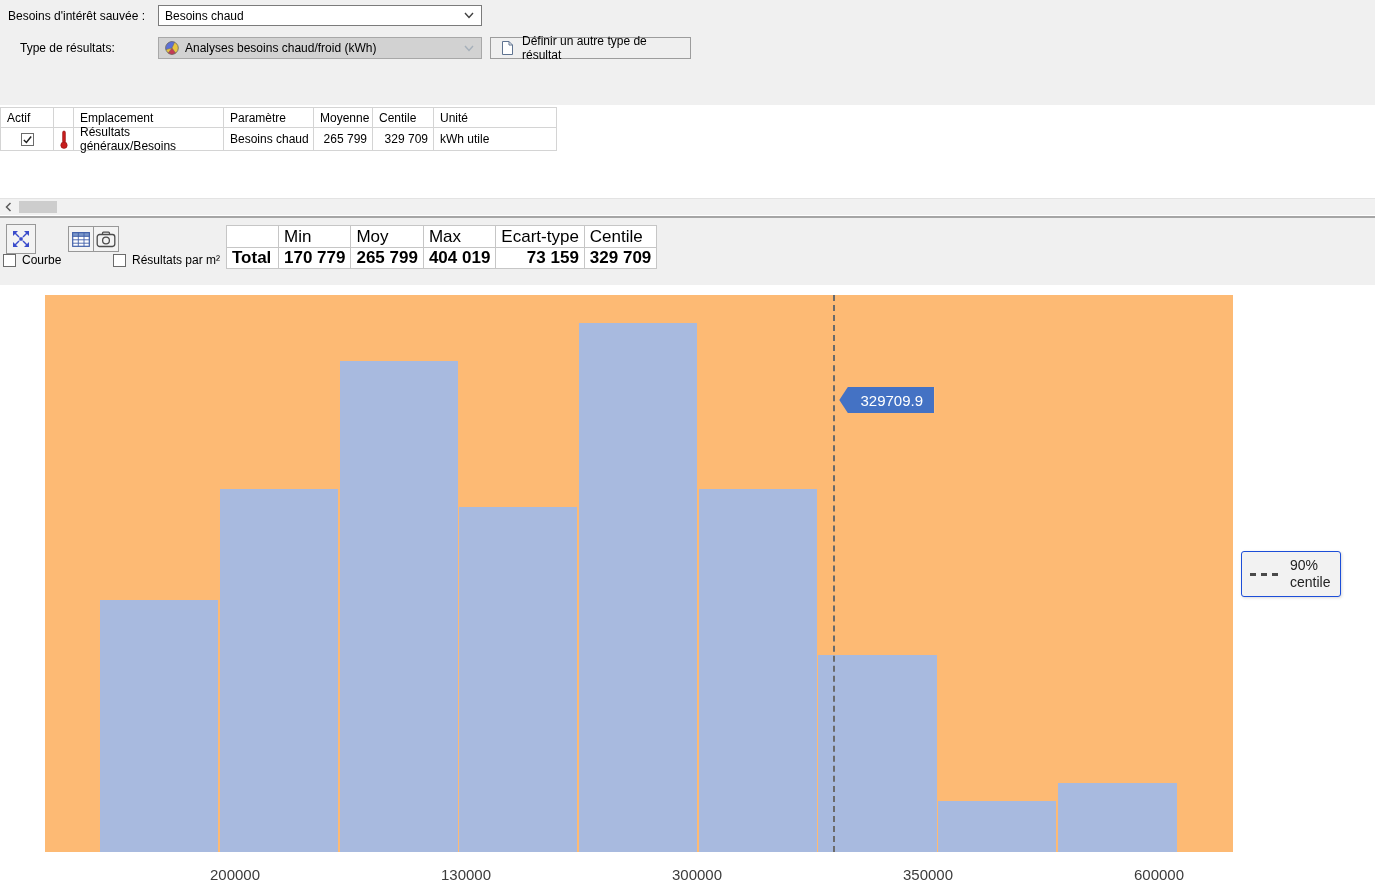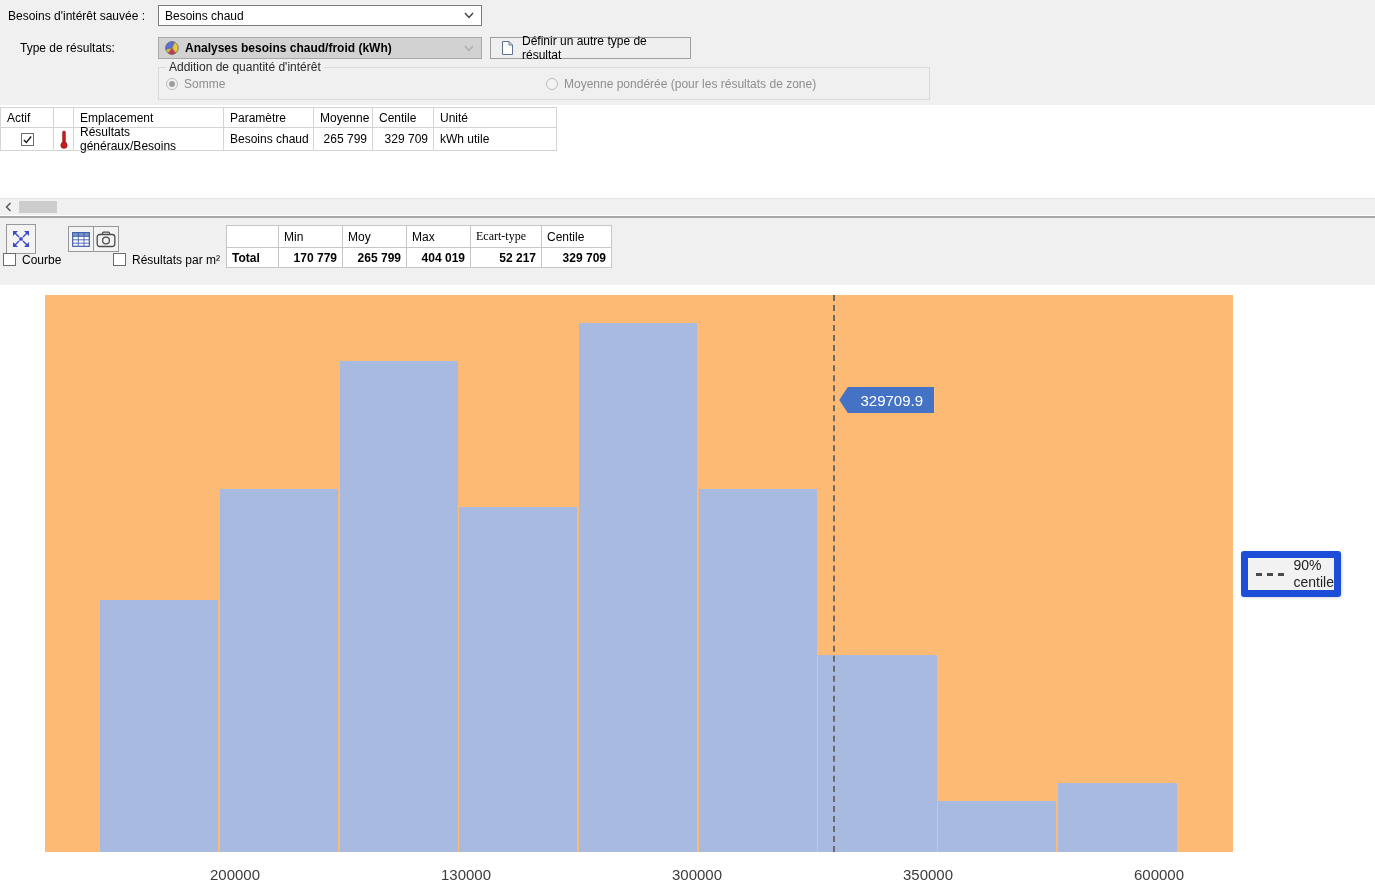--- a/index.html
+++ b/index.html
@@ -40,57 +40,57 @@
   .hscroll .thumb{position:absolute;left:19px;top:2px;width:38px;height:12px;background:#cdcdcd;}
 
   
   .splitline{position:absolute;left:0;top:216px;width:1375px;height:2px;background:#a5a5a5;}
   .dots{position:absolute;left:707px;top:219px;display:flex;gap:5px;}
   .dots i{width:3px;height:3px;background:#ababab;display:block;}
 
   
   .tools-panel{position:absolute;left:0;top:218px;width:1375px;height:67px;background:#f0f0f0;}
   .toolbtn{position:absolute;border:1px solid #989898;background:#f3f3f3;display:flex;align-items:center;justify-content:center;box-sizing:border-box;}
-  .cb{position:absolute;display:flex;align-items:flex-start;gap:6px;}
+  .cb{position:absolute;display:flex;align-items:flex-end;gap:6px;}
   .cb .clabel{white-space:nowrap;color:#000;}
   .stats{position:absolute;left:226px;top:7px;border-collapse:collapse;background:#fff;}
-  .stats td,.stats th{border:1px solid #c6c6c6;font-weight:normal;font-size:12px;padding:0 5px;white-space:nowrap;}
+  .stats td,.stats th{border:1px solid #c6c6c6;font-weight:normal;font-size:17px;padding:0 5px;white-space:nowrap;}
   .stats thead th{height:21px;text-align:left;}
   .stats tbody td{height:19px;text-align:right;font-weight:bold;}
   .stats tbody td:first-child{text-align:left;}
 
   
   .chart-panel{position:absolute;left:0;top:285px;width:1375px;height:606px;background:#fff;}
   .plot{position:absolute;left:45px;top:10px;width:1188px;height:557px;background:#e9e9f4;}
   .bar{position:absolute;bottom:0;background:#a8badf;}
   .pline{position:absolute;top:0;height:557px;width:0;border-left:2px dashed #6b6b6b;z-index:3;}
   .ptag{position:absolute;top:92px;height:26px;width:95px;background:#4472c4;color:#fff;z-index:4;display:flex;align-items:center;justify-content:center;padding-left:10px;box-sizing:border-box;font-size:15px;clip-path:polygon(0 50%,9% 0,100% 0,100% 100%,9% 100%);filter:drop-shadow(0 0 1px #fff);}
   .xtick{position:absolute;top:581px;transform:translateX(-50%);font-size:15px;color:#3c3c3c;white-space:nowrap;}
-  .legendbox{position:absolute;left:1241px;top:266px;width:100px;height:46px;background:#f2f2f2;border:7px solid #1d4ed8;border-radius:3px;box-shadow:1px 1px 3px rgba(0,0,0,0.15);display:flex;align-items:center;box-sizing:border-box;}
+  .legendbox{position:absolute;left:1241px;top:266px;width:100px;height:46px;background:#f2f2f2;border:1px solid #1d4ed8;border-radius:3px;box-shadow:1px 1px 3px rgba(0,0,0,0.15);display:flex;align-items:center;box-sizing:border-box;}
   .legdash{width:30px;height:3px;margin-left:8px;background:repeating-linear-gradient(90deg,#4a4a4a 0 6px,transparent 6px 11px);}
   .legtxt{margin-left:10px;font-size:14px;color:#222;line-height:17px;}
 </style>
 </head>
 <body>
 
 <div id="page">
 
   <div class="top-panel">
     <span class="lbl" style="left:8px;top:9px;">Besoins d'intérêt sauvée :</span>
     <div class="combo" style="left:158px;top:5px;width:324px;">
       <span class="txt">Besoins chaud</span>
       <span class="chev">
         <svg width="10" height="7" viewBox="0 0 10 7">
             <polyline points="1,1 5,5.4 9,1" fill="none" stroke="#404040" stroke-width="1.4"></polyline>
           </svg>
       </span>
     </div>
 
     <span class="lbl" style="left:20px;top:41px;">Type de résultats:</span>
-    <div class="combo disabled" style="left:158px;top:37px;width:324px;height:22px;font-weight:bold;">
+    <div class="combo disabled" style="left:158px;top:37px;width:324px;height:22px;">
       <span style="margin-left:6px;display:flex;">
         <svg width="14" height="14" viewBox="0 0 14 14">
           <circle cx="7" cy="7" r="6.3" fill="#e9c53f" stroke="#666" stroke-width="0.8"></circle>
           <path d="M7,7 L0.9,8.6 A6.3,6.3 0 0 1 9.6,1.2 Z" fill="#5b6fd6" stroke="#666" stroke-width="0.5"></path>
           <path d="M7,7 L3.2,12.1 A6.3,6.3 0 0 0 10.6,12.1 Z" fill="#c43b55" stroke="#666" stroke-width="0.5"></path>
         </svg>
       </span>
       <span class="txt">Analyses besoins chaud/froid (kWh)</span>
       <span class="chev">
         <svg width="10" height="7" viewBox="0 0 10 7">
@@ -102,31 +102,20 @@
     <div class="btn" style="left:490px;top:37px;width:201px;">
       <span style="display:flex;">
         <svg width="13" height="16" viewBox="0 0 13 16">
           <path d="M1.5,1.5 h6.5 l3.5,3.5 v9.5 h-10 z" fill="#fff" stroke="#5f7390" stroke-width="1"></path>
           <path d="M8,1.5 v3.5 h3.5" fill="none" stroke="#5f7390" stroke-width="1"></path>
         </svg>
       </span>
       <span>Définir un autre type de résultat</span>
     </div>
 
-    <div class="groupbox" style="left:158px;top:67px;width:772px;height:33px;">
-      <span class="legendtxt">Addition de quantité d'intérêt</span>
-      <div class="radio disabled selected" style="left:7px;top:9px;">
-        <span class="circle"></span>
-        <span class="rlabel">Somme</span>
-      </div>
-      <div class="radio disabled" style="left:387px;top:9px;">
-        <span class="circle"></span>
-        <span class="rlabel">Moyenne pondérée (pour les résultats de zone)</span>
-      </div>
-    </div>
   </div>
 
   <div class="table-panel">
     <div class="rgrid">
       <div class="rcell rhead">Actif</div>
       <div class="rcell rhead center"></div>
       <div class="rcell rhead">Emplacement</div>
       <div class="rcell rhead">Paramètre</div>
       <div class="rcell rhead">Moyenne</div>
       <div class="rcell rhead">Centile</div>
@@ -223,31 +212,31 @@
       <span class="clabel">Résultats par m²</span>
     </div>
 
     <table class="stats">
       <thead>
         <tr>
           <th style="width:41px;"></th>
           <th style="width:53px;">Min</th>
           <th style="width:53px;">Moy</th>
           <th style="width:53px;">Max</th>
-          <th style="width:60px;font-family:Liberation Serif, serif;">Ecart-type</th>
+          <th style="width:60px;">Ecart-type</th>
           <th style="width:59px;">Centile</th>
         </tr>
       </thead>
       <tbody>
         <tr>
           <td>Total</td>
           <td>170 779</td>
           <td>265 799</td>
           <td>404 019</td>
-          <td>52 217</td>
+          <td>73 159</td>
           <td>329 709</td>
         </tr>
       </tbody>
     </table>
   </div>
 
   <div class="chart-panel">
     <div class="plot" style="background: #fdba74; text-decoration: underline;">
         <div class="bar" style="left: 1012.8px; width: 119.7px; height: 69px; background: rgb(168, 186, 223);"></div>
         <div class="bar" style="left: 893.1px; width: 118.2px; height: 51px; background: rgb(168, 186, 223);"></div>

